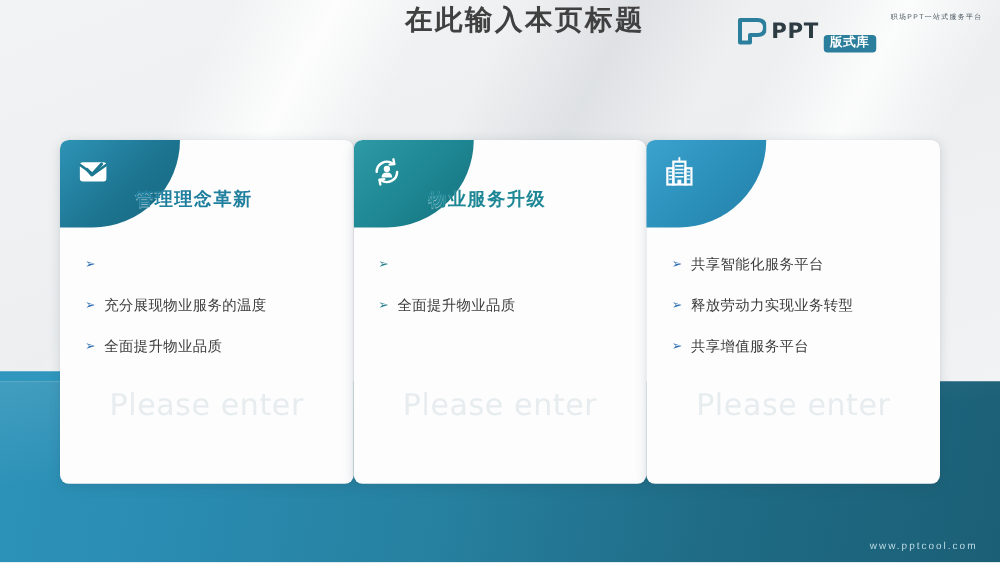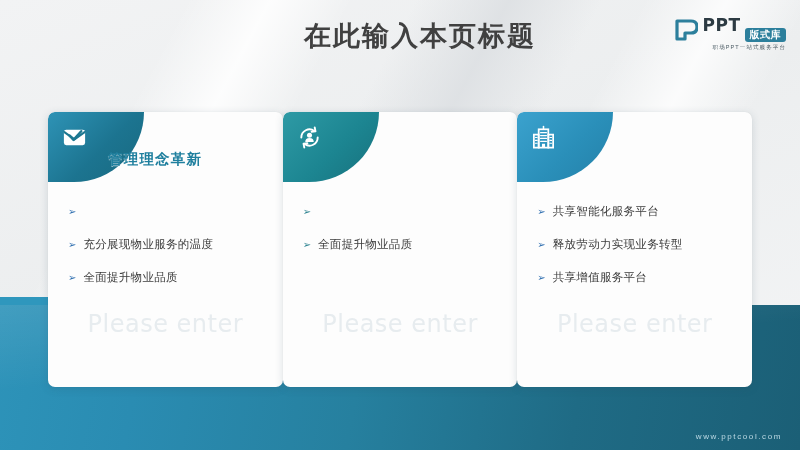--- a/index.html
+++ b/index.html
@@ -48,39 +48,39 @@
     right:18px; bottom:9px;
     font-size:8px;
     letter-spacing:1.6px;
     color:#bcd9e4;
     margin-top:31px;
   }
 
   
   .page-title {
     position:absolute;
-    left:0; right:0; top:18px;
+    left:0; right:0; top:1px;
     text-align:center;
-    font-size:27px;
+    font-size:22px;
     font-weight:bold;
     letter-spacing:2px;
     color:#404040;
     font-family:"DejaVu Sans","Liberation Sans",sans-serif;
     padding-left:40px;
   }
 
   .logo {
     position:absolute;
     right:14px; top:8px;
     display:flex;
     align-items:center;
     gap:4px;
   }
   .logo-mark { width:24px; height:24px; flex:0 0 24px; }
-  .logo-textblock { display:flex; flex-direction:column; }
+  .logo-textblock { display:flex; flex-direction:row;gap:12px; }
   .logo-row { display:flex; align-items:center; gap:4px; }
   .logo-ppt {
     font-size:17px; font-weight:bold; letter-spacing:.5px;
     color:#2d3b43; line-height:1;
     font-family:"DejaVu Sans","Liberation Sans",sans-serif;
   }
   .logo-badge {
     background:#2c7f9c; color:#ffffff;
     font-size:10px; font-weight:bold;
     padding:2px 5px; border-radius:3px; line-height:1;
@@ -248,20 +248,21 @@
           <svg viewBox="0 0 28 28">
             <path d="M5.5 14 A8.5 8.5 0 0 1 19 7.2" fill="none" stroke="#ffffff" stroke-width="2" stroke-linecap="round"></path>
             <path d="M22.5 14 A8.5 8.5 0 0 1 9 20.8" fill="none" stroke="#ffffff" stroke-width="2" stroke-linecap="round"></path>
             <path d="M19.4 3.6 L20.2 7.6 L16.2 8" fill="none" stroke="#ffffff" stroke-width="2" stroke-linecap="round" stroke-linejoin="round"></path>
             <path d="M8.6 24.4 L7.8 20.4 L11.8 20" fill="none" stroke="#ffffff" stroke-width="2" stroke-linecap="round" stroke-linejoin="round"></path>
             <circle cx="14" cy="11.6" r="2.6" fill="#ffffff"></circle>
             <path d="M9.6 18.6 Q9.6 14.6 14 14.6 Q18.4 14.6 18.4 18.6 Z" fill="#ffffff"></path>
           </svg>
         </div>
       </div>
+      <div class="card-title">物业服务升级</div>
       <div class="bullets">
         <div class="bullet">
           <span class="bullet-marker">➢</span>
         </div>
         <div class="bullet">
           <span class="bullet-marker">➢</span>
           <span class="bullet-text">全面提升物业品质</span>
         </div>
       </div>
       <div class="placeholder">Please enter</div>

